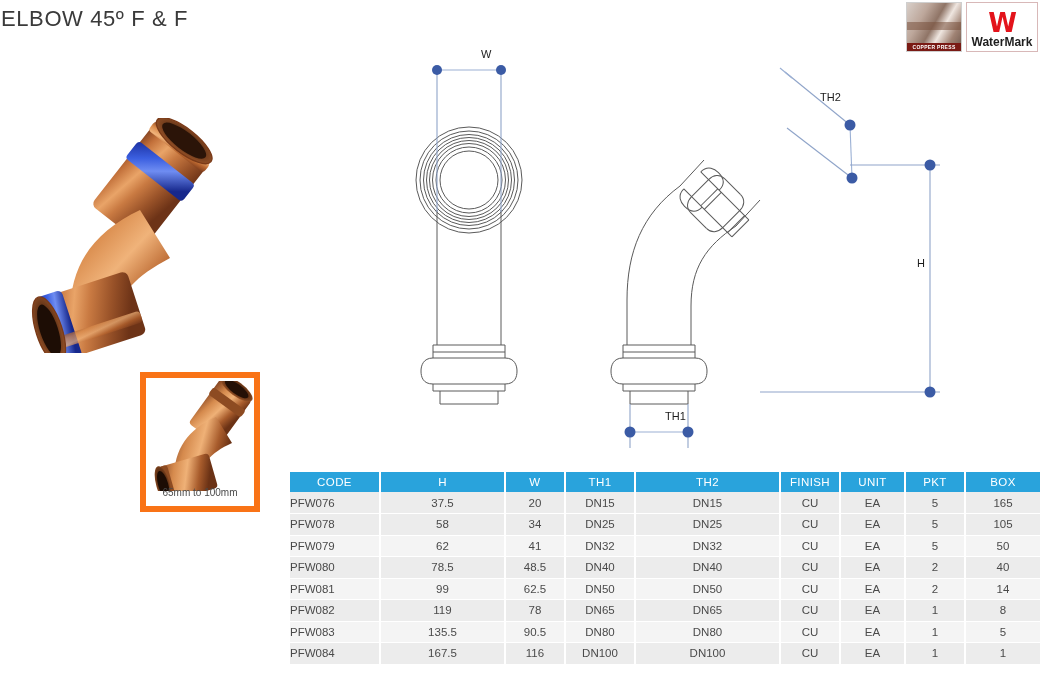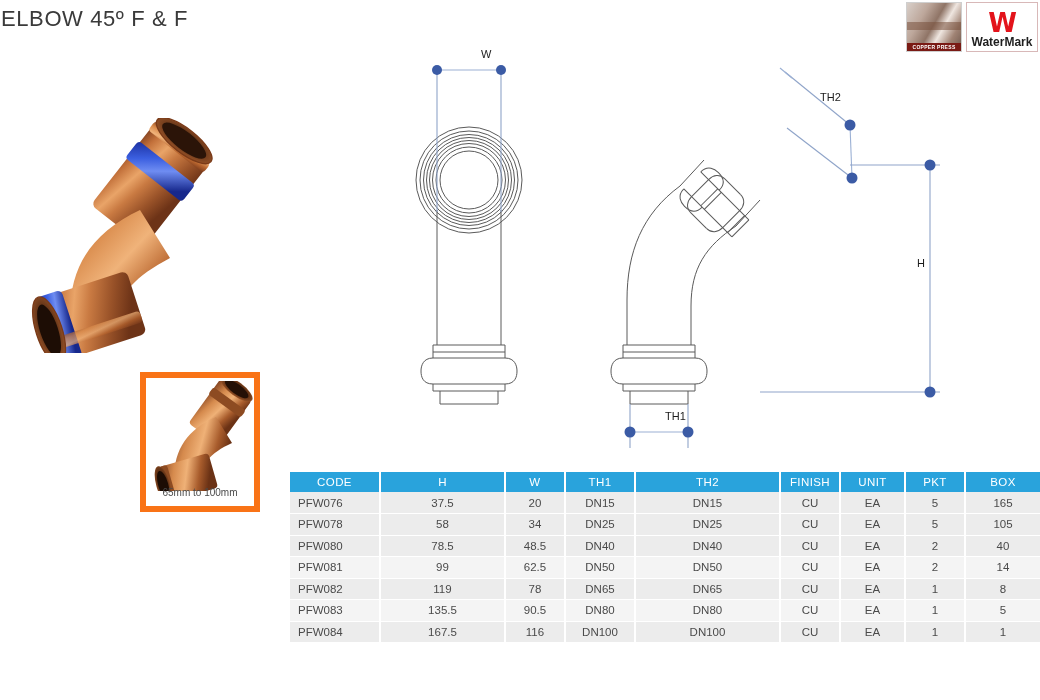--- a/index.html
+++ b/index.html
@@ -165,21 +165,21 @@
     color: #4a4a4a;
     height: 21.5px;
     padding: 0;
     text-align: center;
     border-right: 2px solid #ffffff;
     border-bottom: 1px solid #ffffff;
   }
   .spec-table td:last-child { border-right: none; }
   .spec-table tbody tr { background: #ececec; }
   .spec-table tbody tr.alt { background: #f4f4f4; }
-  .spec-table td.code-cell { text-align: left; padding-left: 8px; }
+  .spec-table td.code-cell { text-align: left; }
 </style>
 </head>
 <body>
 
 <div id="page">
 
   <div class="page-title">ELBOW 45º F &amp; F</div>
 
   <div class="logo-strip">
     <div class="logo-copperpress">
@@ -439,20 +439,31 @@
           <td class="code-cell">PFW078</td>
           <td>58</td>
           <td>34</td>
           <td>DN25</td>
           <td>DN25</td>
           <td>CU</td>
           <td>EA</td>
           <td>5</td>
           <td>105</td>
         </tr>
+        <tr class="alt">
+          <td class="code-cell">PFW079</td>
+          <td>62</td>
+          <td>41</td>
+          <td>DN32</td>
+          <td>DN32</td>
+          <td>CU</td>
+          <td>EA</td>
+          <td>5</td>
+          <td>50</td>
+        </tr>
         <tr>
           <td class="code-cell">PFW080</td>
           <td>78.5</td>
           <td>48.5</td>
           <td>DN40</td>
           <td>DN40</td>
           <td>CU</td>
           <td>EA</td>
           <td>2</td>
           <td>40</td>

